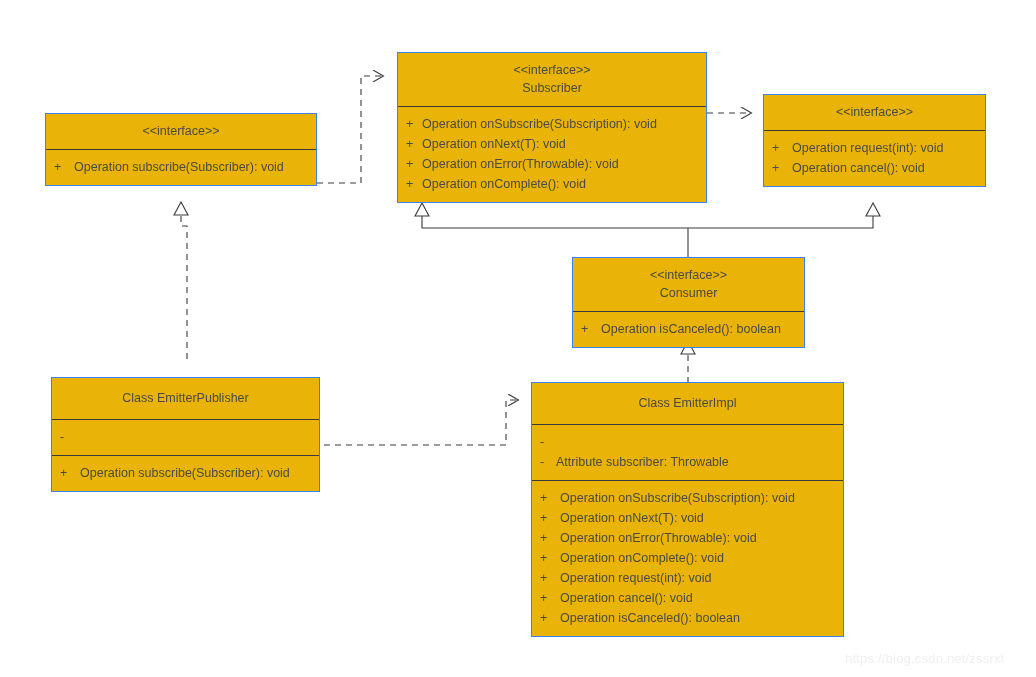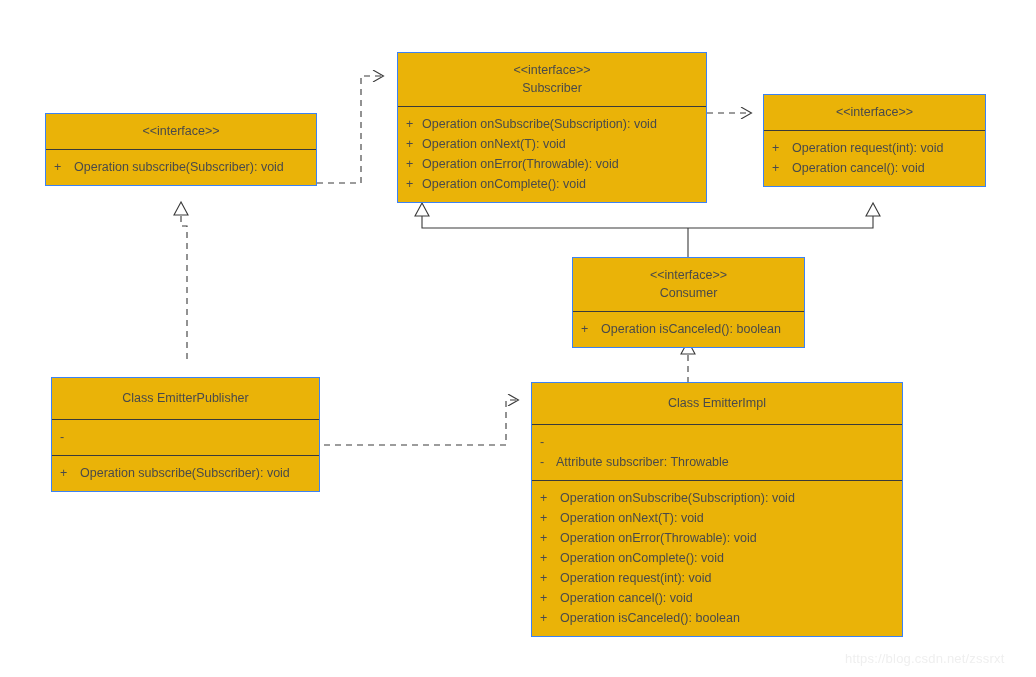--- a/index.html
+++ b/index.html
@@ -205,21 +205,21 @@
       </div>
     </div>
     <div class="uml-section">
       <div class="uml-row wide">
         <span class="vis">+</span>
         <span>Operation subscribe(Subscriber): void</span>
       </div>
     </div>
   </div>
 
-  <div class="uml-box" style="left:531px; top:382px; width:372px;">
+  <div class="uml-box" style="left:531px; top:382px; width:313px;">
     <div class="uml-header single">
       <span class="cname">Class EmitterImpl</span>
     </div>
     <div class="uml-section">
       <div class="uml-row">
         <span class="vis">-</span>
       </div>
       <div class="uml-row">
         <span class="vis">-</span>
         <span>Attribute subscriber: Throwable</span>

